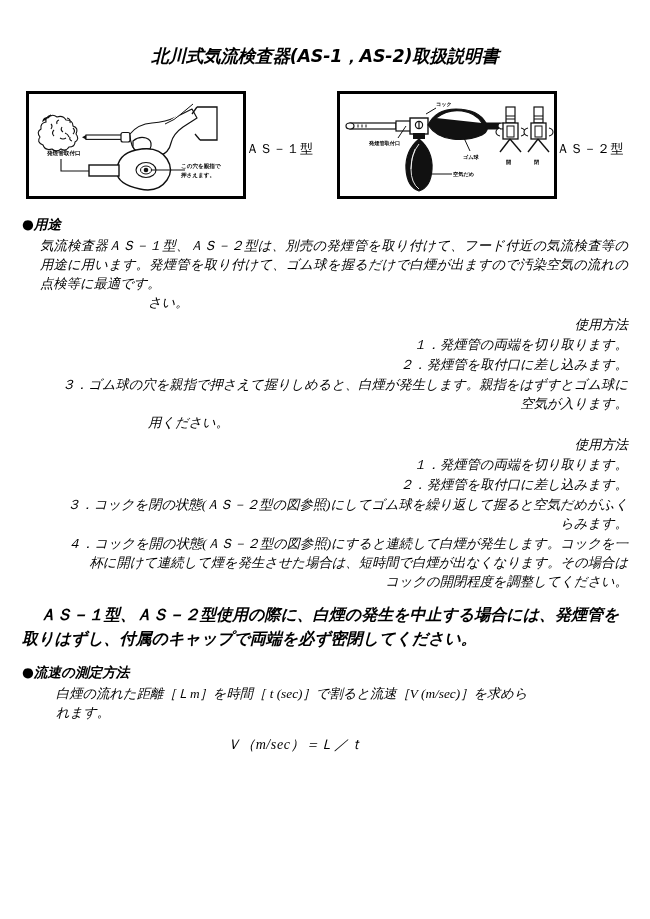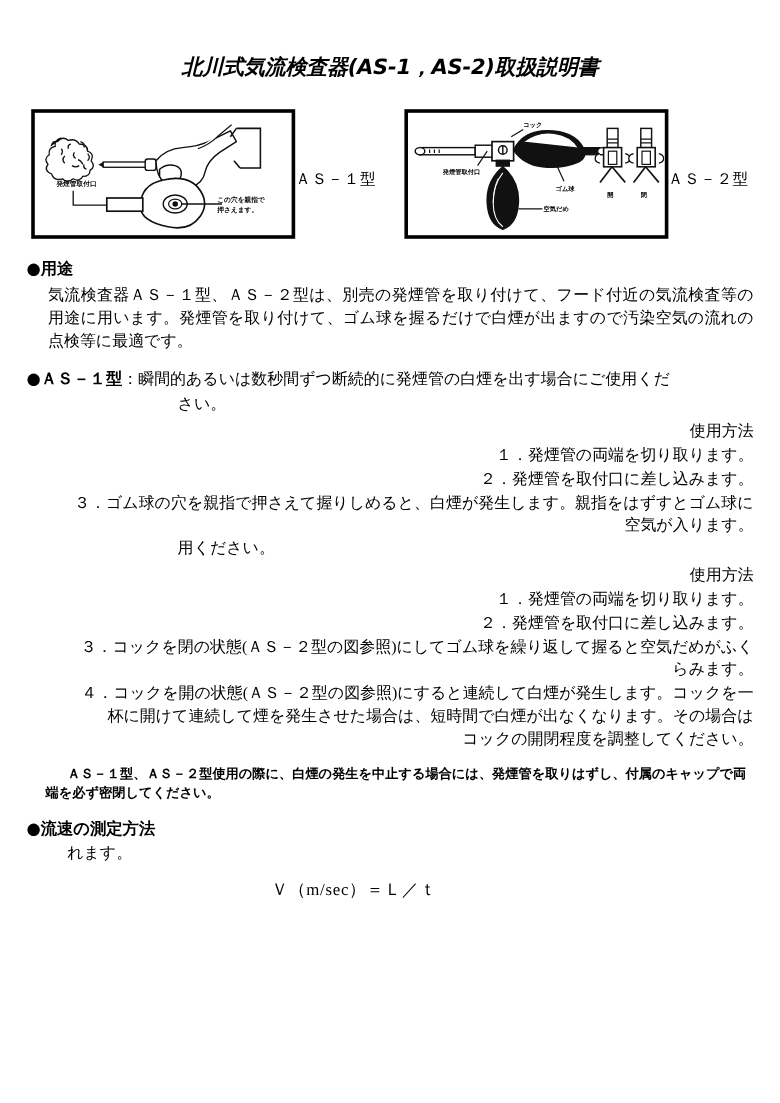--- a/index.html
+++ b/index.html
@@ -61,20 +61,21 @@
     font-size: 13px;
     letter-spacing: 0.5px;
     font-family: "Liberation Serif", "DejaVu Serif", serif;
   }
 
   
   .body-area {
     margin-top: 16px;
     font-size: 13.3px;
     line-height: 1.43;
+    font-style: italic;
   }
   .sec-head {
     font-family: "DejaVu Sans", "Liberation Sans", sans-serif;
     font-weight: bold;
     font-size: 13.6px;
     margin-top: 13px;
     white-space: nowrap;
   }
   .sec-head .inline-desc {
     font-family: "Liberation Serif", "DejaVu Serif", serif;
@@ -105,23 +106,22 @@
   ol.steps li {
     margin-left: 38px;
     text-indent: -24px;
     padding-left: 24px;
     margin-top: 1px;
   }
   ol.steps li .num { letter-spacing: 0; }
   .notice {
     font-family: "DejaVu Sans", "Liberation Sans", sans-serif;
     font-weight: bold;
-    font-size: 11px;
+    font-size: 16px;
     margin-top: 12px;
-    margin-left: 16px;
     text-indent: 18px;
     line-height: 1.45;
   }
   .formula {
     text-align: center;
     margin-top: 13px;
     font-size: 14px;
     letter-spacing: 0.6px;
     padding-right: 60px;
   }
@@ -285,39 +285,37 @@
       </div>
       <div class="fig-cap">ＡＳ－２型</div>
     </div>
   </div>
 
   <div class="body-area">
 
     <div class="sec-head">●用途</div>
     <div class="para">気流検査器ＡＳ－１型、ＡＳ－２型は、別売の発煙管を取り付けて、フード付近の気流検査等の用途に用います。発煙管を取り付けて、ゴム球を握るだけで白煙が出ますので汚染空気の流れの点検等に最適です。</div>
 
-    <div class="sec-head">
-      <span>●ＡＳ－１型</span><span class="inline-desc">：瞬間的あるいは数秒間ずつ断続的に発煙管の白煙を出す場合にご使用くだ</span>
-    </div>
     <div class="hang">さい。</div>
     <div class="subhead">使用方法</div>
     <ol class="steps">
       <li><span class="num">１．</span><span>発煙管の両端を切り取ります。</span></li>
       <li><span class="num">２．</span><span>発煙管を取付口に差し込みます。</span></li>
       <li><span class="num">３．</span><span>ゴム球の穴を親指で押さえて握りしめると、白煙が発生します。親指をはずすとゴム球に空気が入ります。</span></li>
     </ol>
 
     <div class="hang">用ください。</div>
     <div class="subhead">使用方法</div>
     <ol class="steps">
       <li><span class="num">１．</span><span>発煙管の両端を切り取ります。</span></li>
       <li><span class="num">２．</span><span>発煙管を取付口に差し込みます。</span></li>
       <li><span class="num">３．</span><span>コックを閉の状態(ＡＳ－２型の図参照)にしてゴム球を繰り返して握ると空気だめがふくらみます。</span></li>
       <li><span class="num">４．</span><span>コックを開の状態(ＡＳ－２型の図参照)にすると連続して白煙が発生します。コックを一杯に開けて連続して煙を発生させた場合は、短時間で白煙が出なくなります。その場合はコックの開閉程度を調整してください。</span></li>
     </ol>
 
     <div class="notice">ＡＳ－１型、ＡＳ－２型使用の際に、白煙の発生を中止する場合には、発煙管を取りはずし、付属のキャップで両端を必ず密閉してください。</div>
 
     <div class="sec-head">●流速の測定方法</div>
+    <div class="flow-para">白煙の流れた距離［Ｌm］を時間［ t (sec)］で割ると流速［V (m/sec)］を求めら</div>
     <div class="flow-cont">れます。</div>
     <div class="formula">Ｖ（m/sec）＝Ｌ／ｔ</div>
   </div>
 </div>
 
 </body></html>

